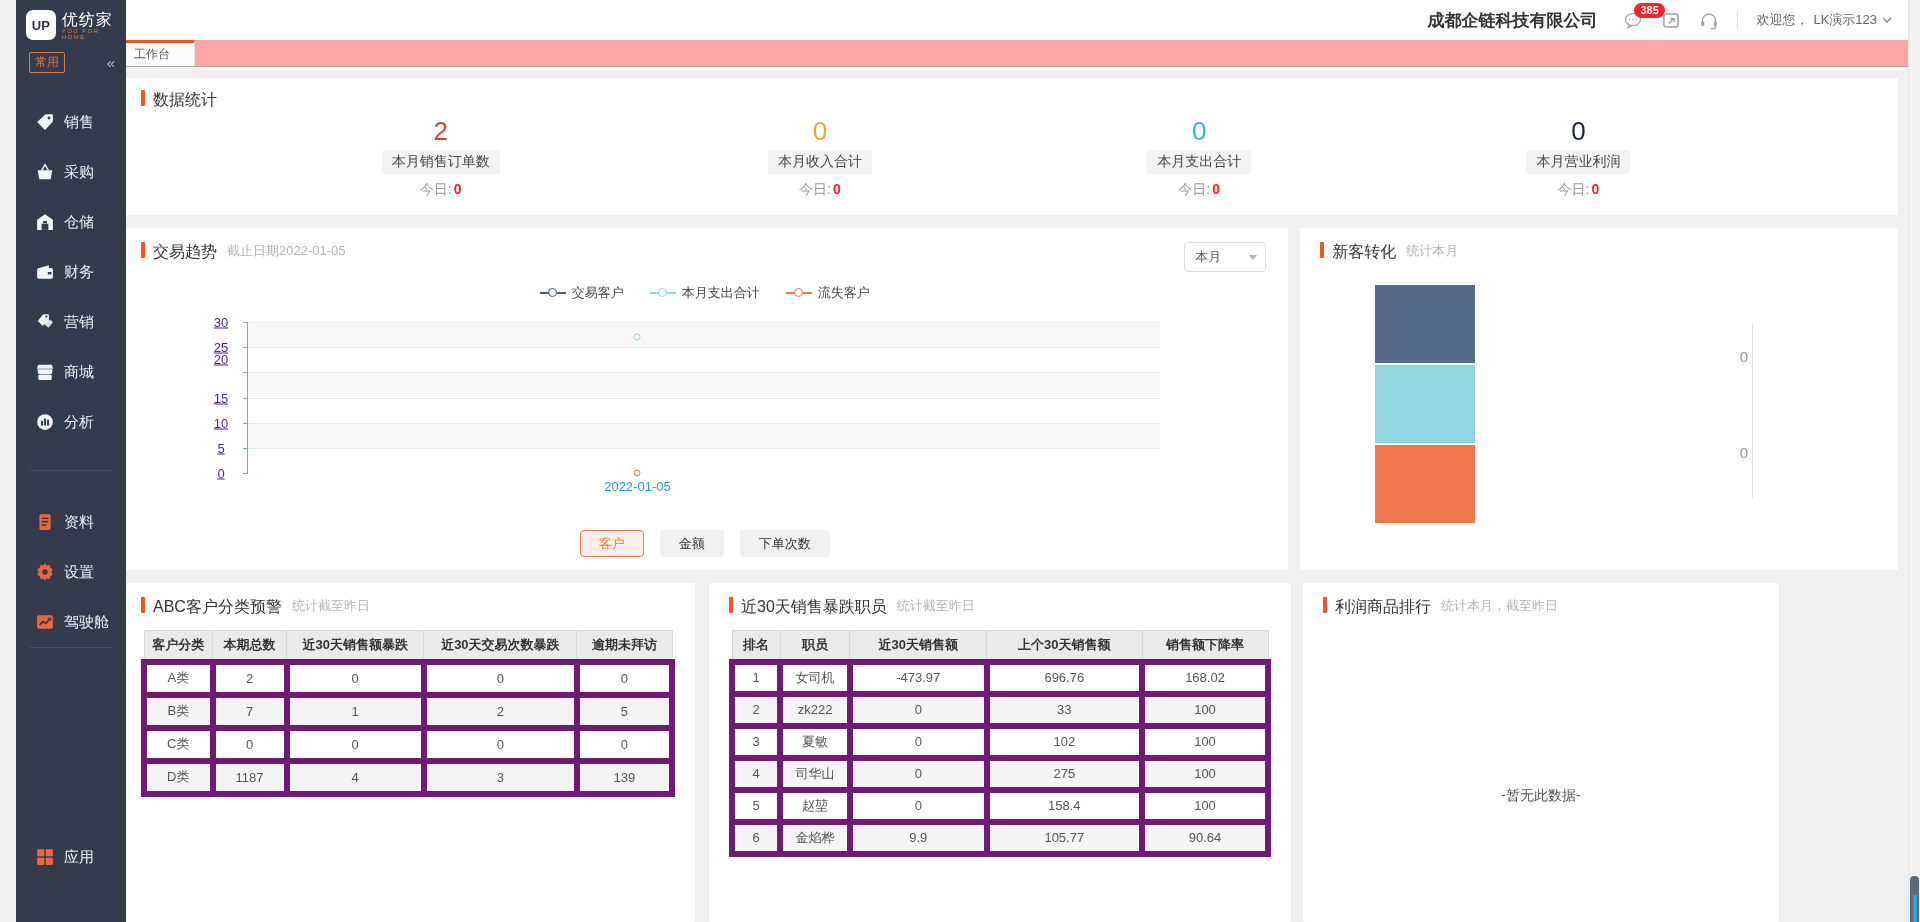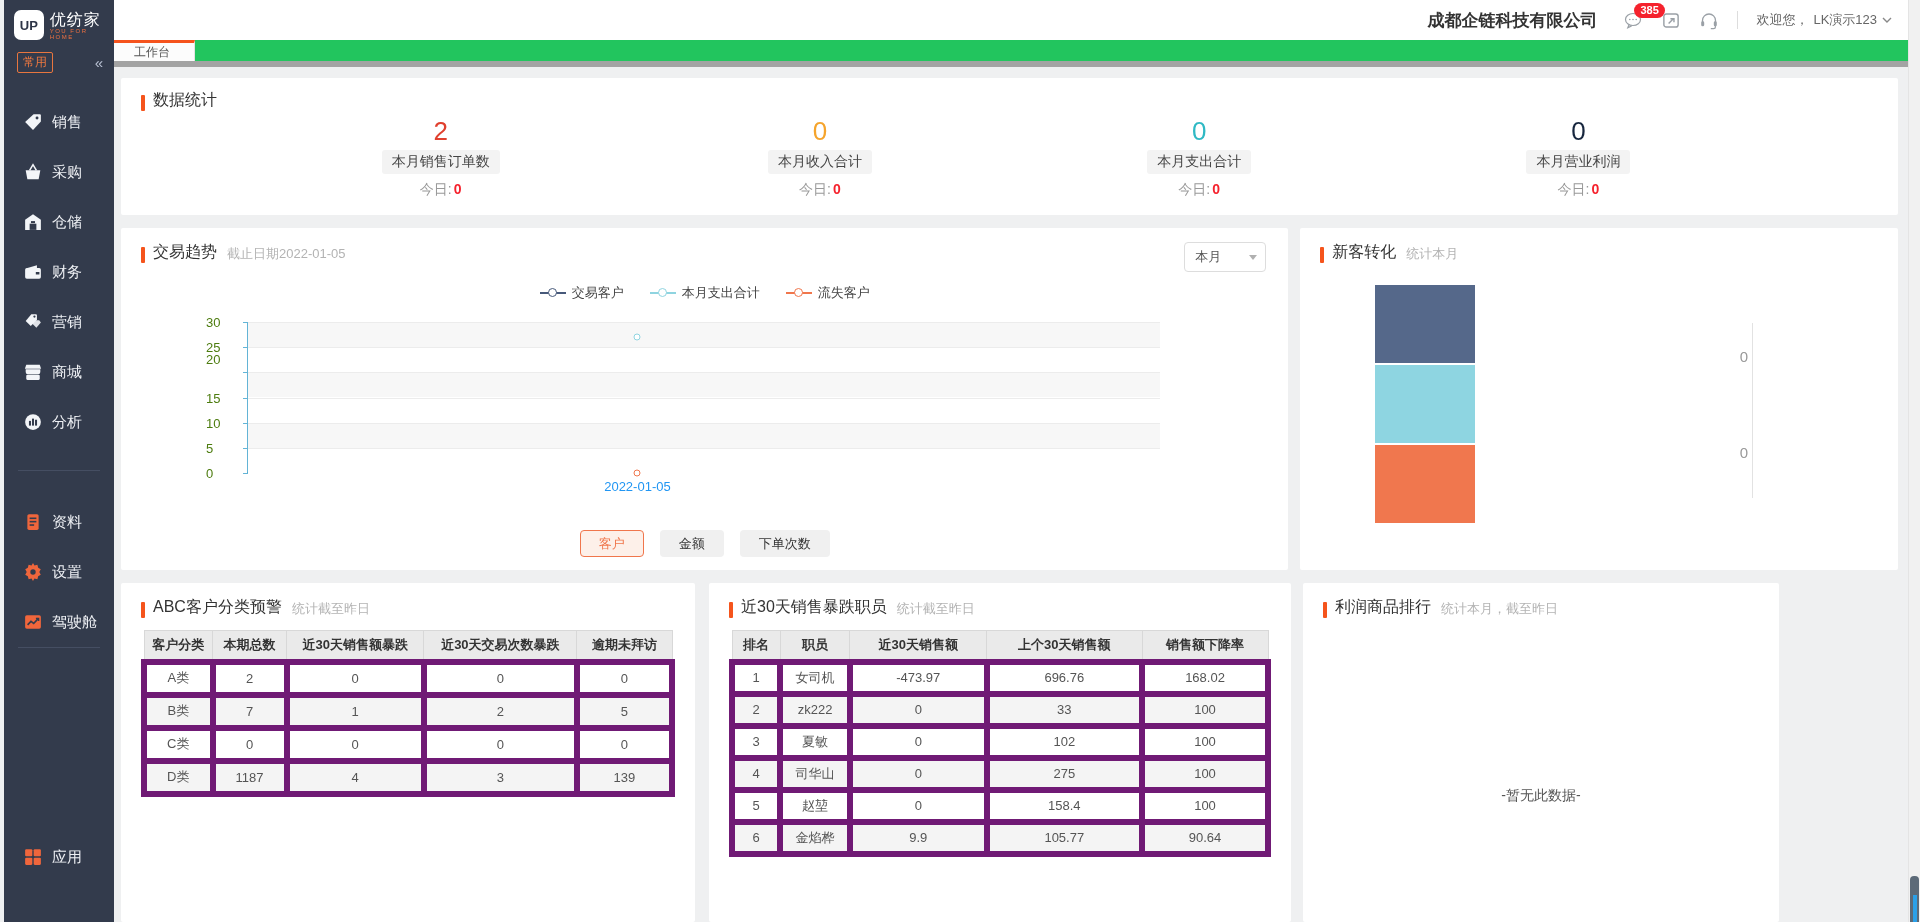--- a/index.html
+++ b/index.html
@@ -1,21 +1,21 @@
 <!DOCTYPE html>
 <html><head>
 <meta charset="utf-8">
 <style>
   * { margin:0; padding:0; box-sizing:border-box; }
   html,body { width:1920px; height:922px; overflow:hidden; }
   body { font-family:"Liberation Sans","DejaVu Sans",sans-serif; background:#eff0f1; color:#333; }
   .app { position:relative; width:1920px; height:922px; }
 
   
-  .sidebar { position:absolute; left:4px; top:0; width:110px; height:922px; background:#333b4c; z-index:5; }
+  .sidebar { position:absolute; left:16px; top:0; width:110px; height:922px; background:#333b4c; z-index:5; }
   .logo-row { position:absolute; top:10px; left:10px; display:flex; align-items:center; gap:6px; }
   .logo-box { width:30px; height:30px; background:#fff; border-radius:7px; display:flex; align-items:center; justify-content:center; font-weight:bold; color:#2e3547; font-size:13px; }
   .brand-name { font-size:16px; color:#fff; letter-spacing:1px; line-height:17px; }
   .brand-slogan { font-size:6px; color:#f07040; letter-spacing:1.5px; }
   .sidebar-head { position:absolute; top:52px; left:13px; right:11px; display:flex; align-items:center; justify-content:space-between; }
   .badge-changyong { border:1px solid #e8763f; color:#ee7840; font-size:12px; padding:1px 5px; border-radius:2px; }
   .collapse { color:#b8c0d2; font-size:15px; cursor:pointer; }
   .menu { position:absolute; left:0; width:110px; }
   #main-menu { top:97px; } #tool-menu { top:497px; } #bottom-menu { top:832px; }
   .menu-item { height:50px; display:flex; align-items:center; padding-left:20px; gap:10px; cursor:pointer; }
@@ -30,27 +30,27 @@
   .main { position:absolute; left:110px; top:0; width:1798px; height:922px; }
   .topbar { height:40px; background:#fff; display:flex; align-items:center; justify-content:flex-end; padding-right:16px; gap:18px; }
   .company { font-size:17px; font-weight:bold; color:#333; margin-right:8px;text-align:right; }
   .icon-btn { position:relative; color:#9aa0a6; display:flex; cursor:pointer; }
   .icon-btn svg { width:20px; height:19px; }
   .msg-badge { position:absolute; top:-8px; left:11px; background:#f5222d; color:#fff; font-size:11px; font-weight:bold; border-radius:9px; padding:1px 6px; line-height:13px; }
   .topbar-divider { width:1px; height:18px; background:#ddd; }
   .welcome { font-size:13px; color:#666; display:flex; align-items:center; gap:5px; cursor:pointer; }
   .welcome svg { width:10px; height:6px; color:#888; }
 
-  .tabbar { height:27px; background:#22c55e; border-bottom:6px solid #a3a3a3; display:flex; }
+  .tabbar { height:27px; background:#fca5a5; border-bottom:1px solid #a3a3a3; display:flex; }
   .tab { width:85px; background:#fcfcfc; border-top:3px solid #f5531d; border-right:1px solid #e3e3e3; display:flex; align-items:center; justify-content:center; font-size:12px; color:#555; cursor:pointer; }
 
   .content { position:relative; height:855px; padding:11px 10px 0 11px; background:#eff0f1; overflow:hidden; }
   .card { background:#fff; border-radius:2px; }
 
-  .sec-head { display:flex; align-items:flex-end; }
+  .sec-head { display:flex; align-items:flex-start; }
   .sec-bar { width:4px; height:16px; background:#f5541c; border-radius:1px; margin-right:8px; }
   .sec-title { font-size:16px; color:#333; font-weight:500; }
   .sec-sub { font-size:13px; color:#b3b3b3; margin-left:10px; }
 
   
   .stats-card { height:137px; padding:12px 20px; }
   .stats-row { display:flex; padding:4px 110px 0; }
   .stat { flex:1; text-align:center; }
   .stat-value { font-size:26px; line-height:32px; }
   .stat-chip { display:inline-block; background:#f3f3f3; border-radius:3px; padding:3px 10px; font-size:14px; color:#444; margin-top:3px; }
@@ -65,21 +65,21 @@
   .caret-down { width:0; height:0; border-left:4px solid transparent; border-right:4px solid transparent; border-top:5px solid #b0b0b0; }
 
   .legend { position:absolute; top:56px; left:0; right:0; display:flex; justify-content:center; gap:26px; }
   .legend-item { display:flex; align-items:center; font-size:13px; color:#444; }
   .legend-marker { position:relative; width:26px; height:10px; margin-right:6px; }
   .legend-marker .lm-line { position:absolute; left:0; right:0; top:4px; height:2px; background:currentColor; }
   .legend-marker .lm-dot { position:absolute; left:8px; top:0; width:9px; height:9px; border:1.5px solid currentColor; border-radius:50%; background:#fff; }
 
   .plot { position:absolute; left:126px; top:94px; width:913px; height:151px; border-left:1px solid #63b4d6; border-bottom:1px solid #46a3c6; }
   .band { position:absolute; left:0; right:0; border-top:1px solid #ececec; }
-  .ylabel { position:absolute; left:-42px; width:30px; text-align:left; font-size:13px; color:#4d7c0f; transform:translateY(-50%); }
+  .ylabel { position:absolute; left:-42px; width:30px; text-align:center; font-size:13px; color:#4c1d95; transform:translateY(-50%);text-decoration:underline; }
   .ytick { position:absolute; left:-5px; width:5px; height:1px; background:#63b4d6; }
   .point { position:absolute; width:7px; height:7px; border-radius:50%; border:1.5px solid; background:#fff; transform:translate(-50%,-50%); }
   .xlabel { position:absolute; top:100%; margin-top:7px; transform:translateX(-50%); font-size:13px; color:#2196f3; }
 
   .trend-buttons { position:absolute; bottom:13px; left:0; right:0; display:flex; justify-content:center; gap:16px; }
   .tbtn { height:27px; display:flex; align-items:center; justify-content:center; border-radius:4px; font-size:13px; background:#f0f0f0; color:#333; padding:0 18px; border:1px solid transparent; cursor:pointer; }
   .tbtn.active { background:#fdf0e9; border-color:#f0764c; color:#f0764c; }
 
   
   .fblocks { position:absolute; left:75px; top:57px; width:100px; }

